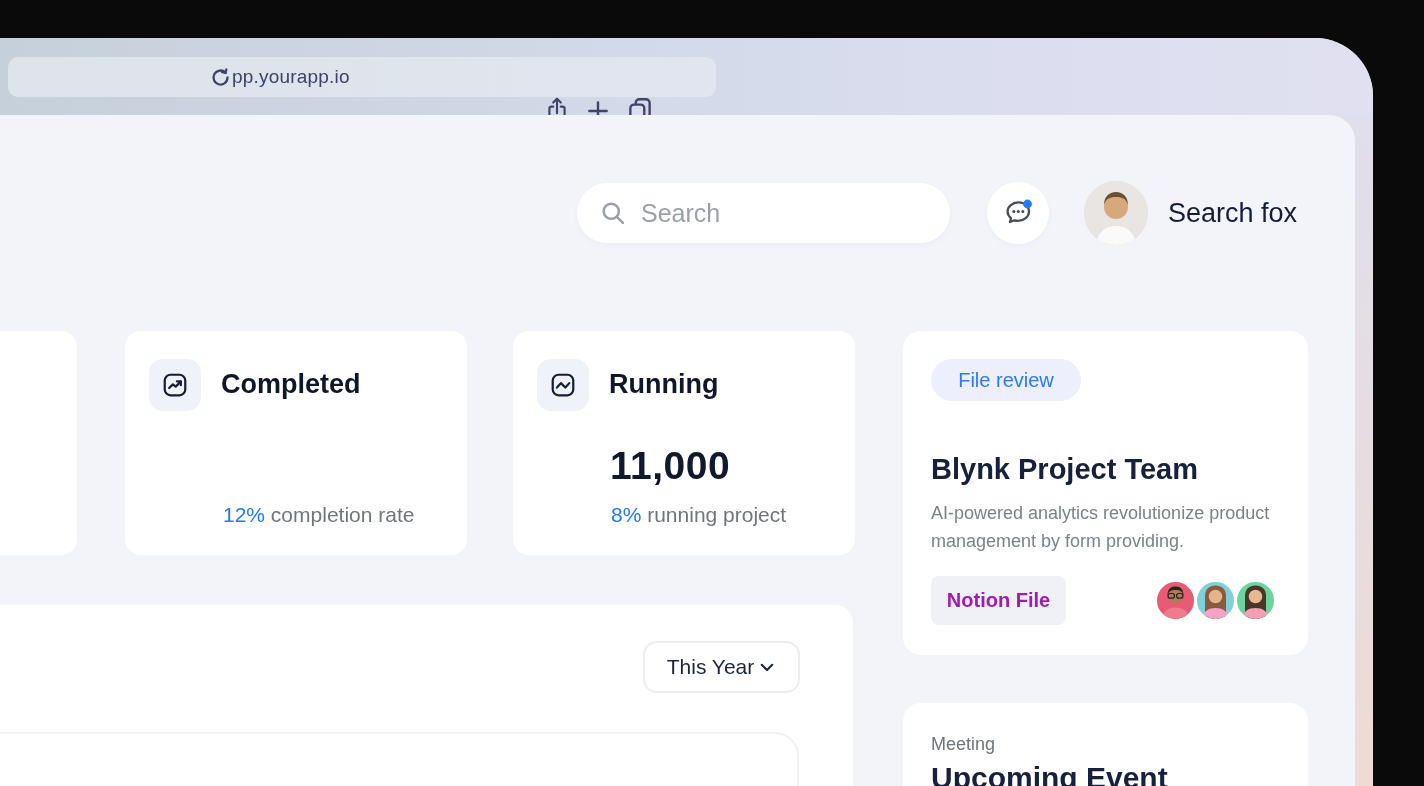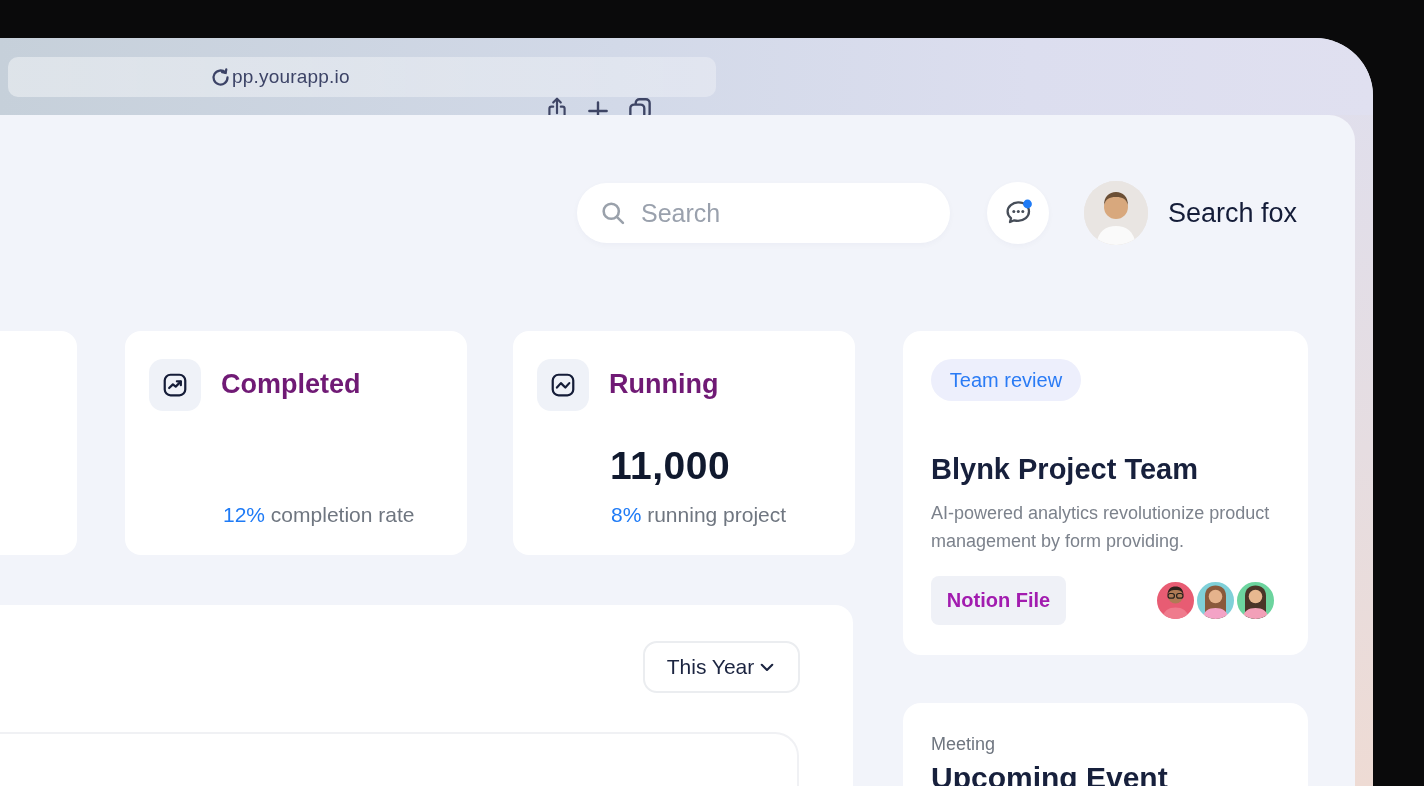--- a/index.html
+++ b/index.html
@@ -38,21 +38,21 @@
     overflow:hidden; background:#e9e5e2; }
   #user-name { left:1168px; top:198px; font-size:27px; color:#141c38; font-weight:500; }
 
   
   .card { position:absolute; background:#fff; border-radius:16px; }
   #card-partial { left:-265px; top:331px; width:342px; height:224px; }
   #card-completed { left:125px; top:331px; width:342px; height:224px; }
   #card-running { left:513px; top:331px; width:342px; height:224px; }
   .icon-box { position:absolute; left:24px; top:28px; width:52px; height:52px; border-radius:14px;
     background:#eff2f8; display:flex; align-items:center; justify-content:center; color:#151d38; }
-  .stat-title { position:absolute; left:96px; top:38px; font-size:27px; font-weight:700; color:#701a75; }
+  .stat-title { position:absolute; left:96px; top:38px; font-size:27px; font-weight:700; color:#0f172a; }
   .stat-value { position:absolute; left:97px; top:113px; font-size:39px; font-weight:700;
     color:#10192e; letter-spacing:0.5px; }
   .stat-sub { position:absolute; left:98px; top:172px; font-size:21px; color:#6f7680; }
   .stat-sub .pct { color:#1f7bf6; }
   .frag-title { position:absolute; left:0; top:369px; font-size:27px; font-weight:700; color:#131c35; }
 
   
   #card-team { left:903px; top:331px; width:405px; height:324px; border-radius:18px; }
   #team-badge { position:absolute; left:28px; top:28px; width:150px; height:42px; border-radius:21px;
     background:#edeffc; color:#2a7bf5; font-size:20px; display:flex; align-items:center;
@@ -179,21 +179,21 @@
         <rect x="3.2" y="3.2" width="17.6" height="17.6" rx="5"></rect>
         <path d="M6.8 14.2l3.4-3.8 3.8 3.8 3.4-3.8"></path>
       </svg>
     </div>
     <div class="stat-title">Running</div>
     <div class="stat-value">11,000</div>
     <div class="stat-sub"><span class="pct">8%</span><span> running project</span></div>
   </div>
 
   <div class="card" id="card-team">
-    <div id="team-badge">Team review</div>
+    <div id="team-badge">File review</div>
     <div id="team-title">Blynk Project Team</div>
     <div class="team-desc" style="top:172px;">AI-powered analytics revolutionize product</div>
     <div class="team-desc" style="top:200px;">management by form providing.</div>
     <button id="notion-btn">Notion File</button>
     <div class="tavatar" id="tavatar-1">
       <svg width="37" height="37" viewBox="0 0 37 37">
         <circle cx="18.5" cy="14" r="7.5" fill="#b07b55"></circle>
         <path d="M10.5 13c0-6 3.5-8.5 8-8.5s8 2.5 8 8.5c-1.5-4-3.5-5-8-5s-6.5 1-8 5z" fill="#2e211b"></path>
         <rect x="11" y="11.5" width="6.4" height="4.6" rx="2.2" fill="none" stroke="#26201c" stroke-width="1.2"></rect>
         <rect x="19.6" y="11.5" width="6.4" height="4.6" rx="2.2" fill="none" stroke="#26201c" stroke-width="1.2"></rect>

